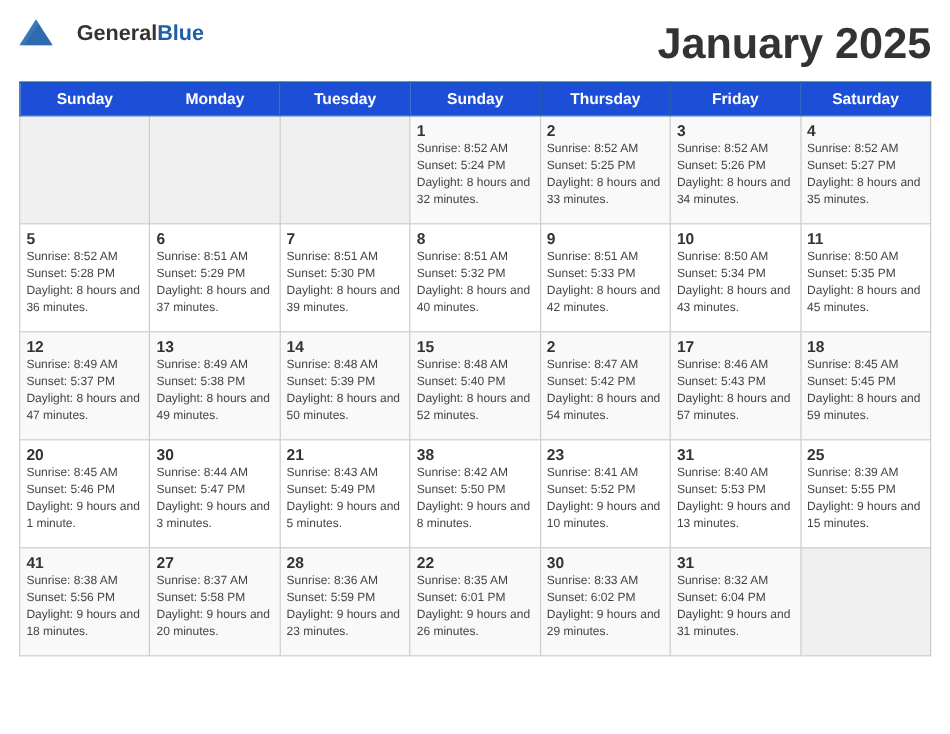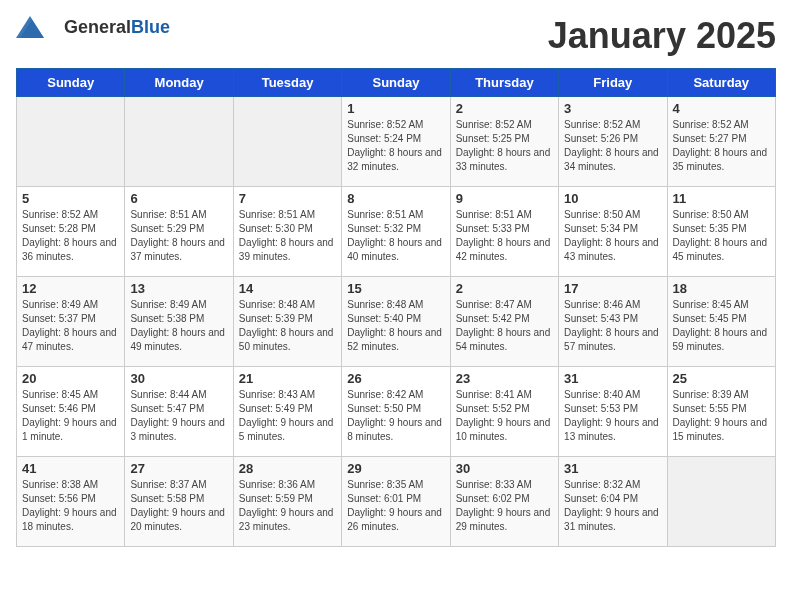--- a/index.html
+++ b/index.html
@@ -136,28 +136,28 @@
         <td><span class="day-number">14</span><span class="day-info">Sunrise: 8:48 AM<br>Sunset: 5:39 PM<br>Daylight: 8 hours and 50 minutes.</span></td>
         <td><span class="day-number">15</span><span class="day-info">Sunrise: 8:48 AM<br>Sunset: 5:40 PM<br>Daylight: 8 hours and 52 minutes.</span></td>
         <td><span class="day-number">2</span><span class="day-info">Sunrise: 8:47 AM<br>Sunset: 5:42 PM<br>Daylight: 8 hours and 54 minutes.</span></td>
         <td><span class="day-number">17</span><span class="day-info">Sunrise: 8:46 AM<br>Sunset: 5:43 PM<br>Daylight: 8 hours and 57 minutes.</span></td>
         <td><span class="day-number">18</span><span class="day-info">Sunrise: 8:45 AM<br>Sunset: 5:45 PM<br>Daylight: 8 hours and 59 minutes.</span></td>
       </tr>
       <tr>
         <td><span class="day-number">20</span><span class="day-info">Sunrise: 8:45 AM<br>Sunset: 5:46 PM<br>Daylight: 9 hours and 1 minute.</span></td>
         <td><span class="day-number">30</span><span class="day-info">Sunrise: 8:44 AM<br>Sunset: 5:47 PM<br>Daylight: 9 hours and 3 minutes.</span></td>
         <td><span class="day-number">21</span><span class="day-info">Sunrise: 8:43 AM<br>Sunset: 5:49 PM<br>Daylight: 9 hours and 5 minutes.</span></td>
-        <td><span class="day-number">26</span><span class="day-info">Sunrise: 8:42 AM<br>Sunset: 5:50 PM<br>Daylight: 9 hours and 8 minutes.</span></td>
+        <td><span class="day-number">38</span><span class="day-info">Sunrise: 8:42 AM<br>Sunset: 5:50 PM<br>Daylight: 9 hours and 8 minutes.</span></td>
         <td><span class="day-number">23</span><span class="day-info">Sunrise: 8:41 AM<br>Sunset: 5:52 PM<br>Daylight: 9 hours and 10 minutes.</span></td>
         <td><span class="day-number">31</span><span class="day-info">Sunrise: 8:40 AM<br>Sunset: 5:53 PM<br>Daylight: 9 hours and 13 minutes.</span></td>
         <td><span class="day-number">25</span><span class="day-info">Sunrise: 8:39 AM<br>Sunset: 5:55 PM<br>Daylight: 9 hours and 15 minutes.</span></td>
       </tr>
       <tr>
         <td><span class="day-number">41</span><span class="day-info">Sunrise: 8:38 AM<br>Sunset: 5:56 PM<br>Daylight: 9 hours and 18 minutes.</span></td>
         <td><span class="day-number">27</span><span class="day-info">Sunrise: 8:37 AM<br>Sunset: 5:58 PM<br>Daylight: 9 hours and 20 minutes.</span></td>
         <td><span class="day-number">28</span><span class="day-info">Sunrise: 8:36 AM<br>Sunset: 5:59 PM<br>Daylight: 9 hours and 23 minutes.</span></td>
-        <td><span class="day-number">29</span><span class="day-info">Sunrise: 8:35 AM<br>Sunset: 6:01 PM<br>Daylight: 9 hours and 26 minutes.</span></td>
+        <td><span class="day-number">22</span><span class="day-info">Sunrise: 8:35 AM<br>Sunset: 6:01 PM<br>Daylight: 9 hours and 26 minutes.</span></td>
         <td><span class="day-number">30</span><span class="day-info">Sunrise: 8:33 AM<br>Sunset: 6:02 PM<br>Daylight: 9 hours and 29 minutes.</span></td>
         <td><span class="day-number">31</span><span class="day-info">Sunrise: 8:32 AM<br>Sunset: 6:04 PM<br>Daylight: 9 hours and 31 minutes.</span></td>
         <td class="empty-cell"></td>
       </tr>
     </tbody>
 </table>
 
 </body></html>

